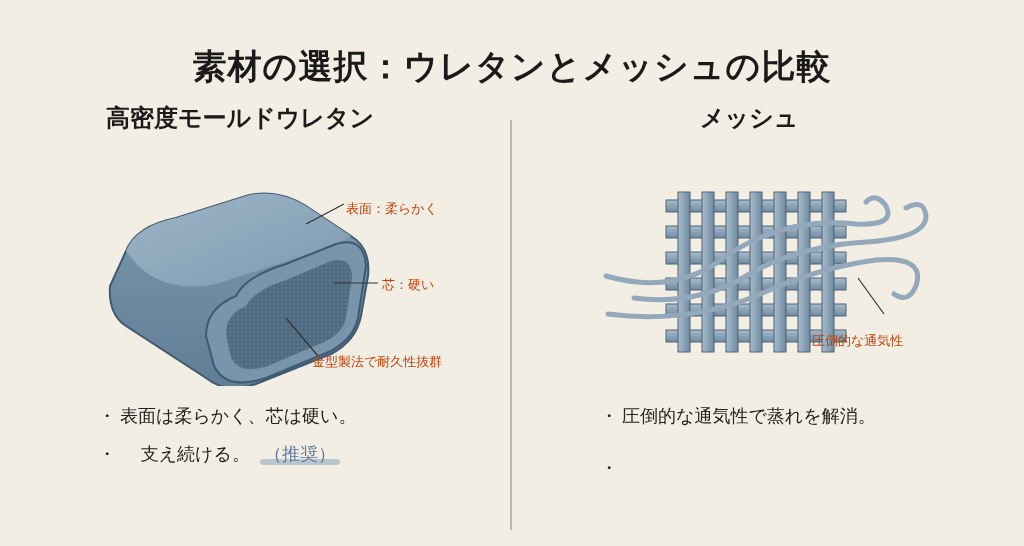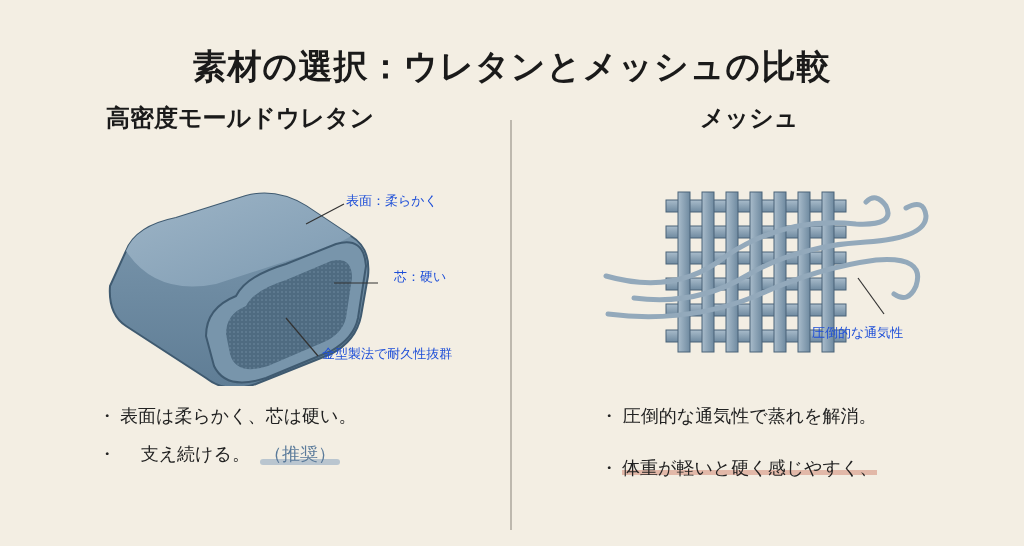--- a/index.html
+++ b/index.html
@@ -20,21 +20,21 @@
     background:#bdb8ae;
   }
   .col-title {
     position:absolute; top:102px; font-family:"DejaVu Serif", serif;
     font-weight:bold; font-size:24px; color:#1a1a1a;
   }
   .left-title { left:106px; }
   .right-title { left:700px;text-align:center; }
   .illus { position:absolute; }
   .label {
-    position:absolute; font-size:13px; color:#1d4ed8;
+    position:absolute; font-size:13px; color:#c2410c;margin-top:8px;
   }
   .bullets {
     position:absolute; font-size:18px; line-height:28px; color:#222;
   }
   .bullet { position:relative; padding-left:22px; margin-bottom:10px; }
   .bullet .dot { position:absolute; left:0; top:0; }
   .line { display:block; white-space:nowrap;text-align:center; }
   .rec {
     color:#5a7a9a; position:relative; margin-left:14px;
   }
@@ -78,22 +78,22 @@
   <path d="M140,110 Q150,90 190,78 L240,58 Q268,50 270,80 L262,132 Q258,152 235,165 L170,192 Q130,205 118,180 L110,150 Q110,122 140,110 Z" fill="#7895ab" stroke="#3f5a70" stroke-width="2"></path>
 
   <path d="M150,120 Q158,104 190,94 L235,75 Q256,70 256,92 L250,132 Q246,148 228,156 L172,180 Q140,190 134,168 L130,148 Q130,128 150,120 Z" fill="url(#dots)"></path>
 
   <line x1="210" y1="38" x2="248" y2="18" stroke="#333" stroke-width="1.2"></line>
   <line x1="238" y1="97" x2="282" y2="97" stroke="#333" stroke-width="1.2"></line>
   <line x1="190" y1="132" x2="222" y2="170" stroke="#333" stroke-width="1.2"></line>
 </svg>
 
 <div class="label" style="left:346px;top:192px">表面：柔らかく</div>
-<div class="label" style="left:394px;top:268px">芯：硬い</div>
-<div class="label" style="left:322px;top:345px">金型製法で耐久性抜群</div>
+<div class="label" style="left:382px;top:268px">芯：硬い</div>
+<div class="label" style="left:312px;top:345px">金型製法で耐久性抜群</div>
 
 <div class="bullets" style="left:98px;top:402px">
   <div class="bullet">
     <span class="dot">・</span>
     <span class="line">表面は柔らかく、芯は硬い。</span>
   </div>
   <div class="bullet">
     <span class="dot">・</span>
     <span class="line"><span>支え続ける。</span><span class="rec">（推奨）</span></span>
   </div>
@@ -140,15 +140,14 @@
 
 <div class="label" style="left:812px;top:324px">圧倒的な通気性</div>
 
 <div class="bullets" style="left:600px;top:402px">
   <div class="bullet" style="margin-bottom:24px">
     <span class="dot">・</span>
     <span class="line">圧倒的な通気性で蒸れを解消。</span>
   </div>
   <div class="bullet">
     <span class="dot">・</span>
-    <span class="line"><span class="hl">体重が軽いと硬く感じやすく、</span></span>
   </div>
 </div>
 
 </body></html>

